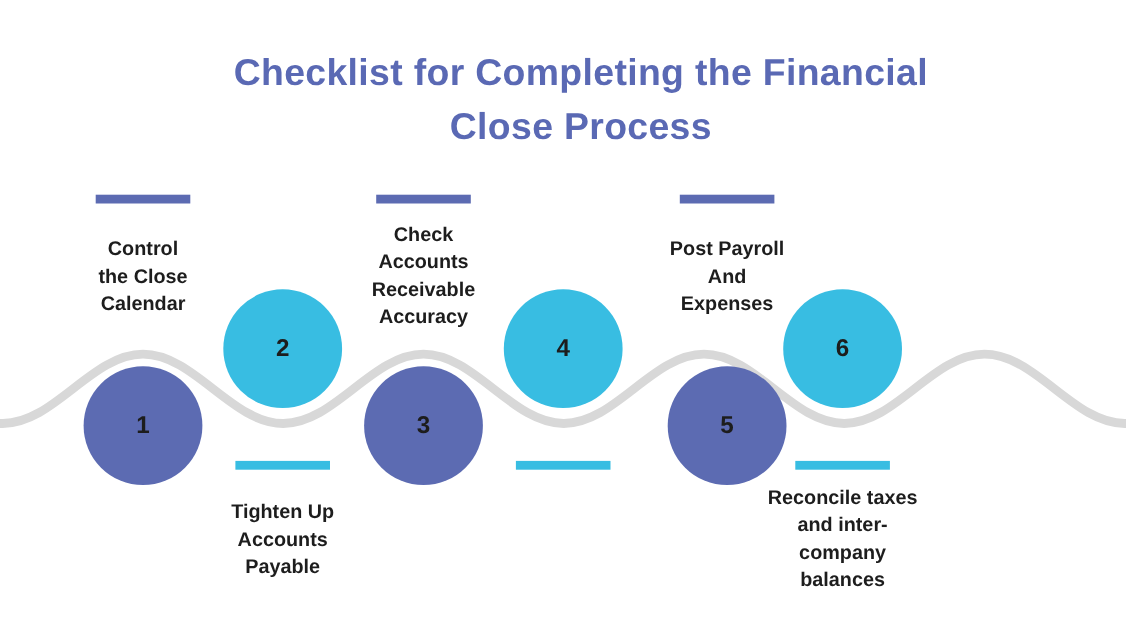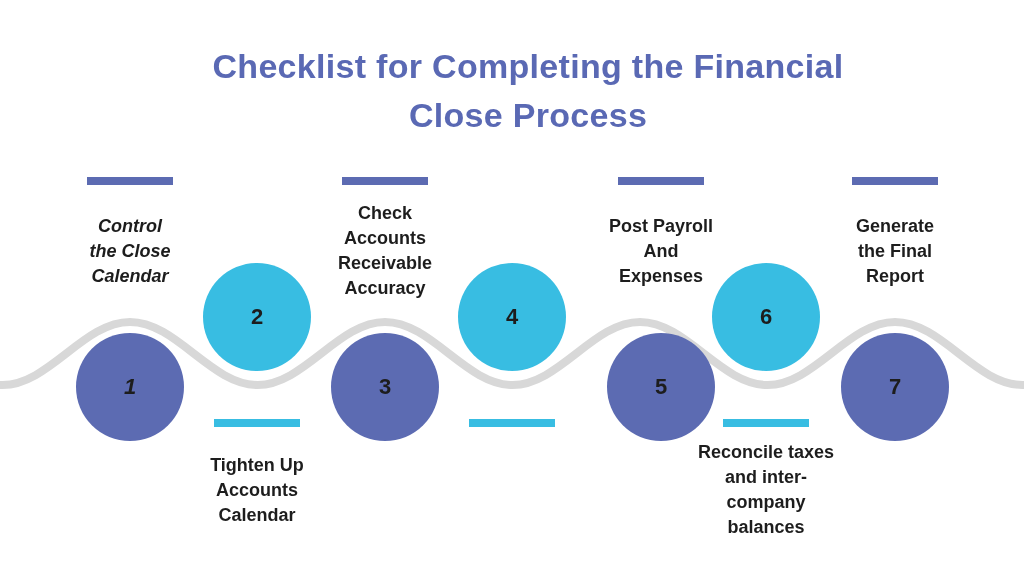--- a/index.html
+++ b/index.html
@@ -87,21 +87,21 @@
   .circle.purple { background: var(--accent-purple, #5C6BB2); }
   .circle.cyan   { background: var(--accent-cyan, #38BDE2); }
   .step.top .circle    { top: 333px; }
   .step.bottom .circle { top: 263px; }
   .circle .num {
     font-size: 22px;
     font-weight: 800;
     color: var(--text-black, #1D1D1D);
   }
   
-  .step-1 { left: 40px; font-style: italic; }
+  .step-1 { left: 40px; }
   .step-2 { left: 167px; }
   .step-3 { left: 295px; }
   .step-4 { left: 422px; }
   .step-5 { left: 571px; }
   .step-6 { left: 676px; }
   .step-7 { left: 805px; }
 </style>
 </head>
 <body>
 
@@ -133,21 +133,21 @@
     </div>
   </div>
 
   <div class="step bottom step-2">
     <div class="circle cyan">
       <span class="num">2</span>
     </div>
     <div class="bar cyan"></div>
     <div class="label">Tighten Up
 Accounts
-Calendar</div>
+Payable</div>
   </div>
 
   <div class="step top step-3">
     <div class="bar purple"></div>
     <div class="label">Check
 Accounts
 Receivable
 Accuracy</div>
     <div class="circle purple">
       <span class="num">3</span>
@@ -175,23 +175,14 @@
     <div class="circle cyan">
       <span class="num">6</span>
     </div>
     <div class="bar cyan"></div>
     <div class="label">Reconcile taxes
 and inter-
 company
 balances</div>
   </div>
 
-  <div class="step top step-7">
-    <div class="bar purple"></div>
-    <div class="label">Generate
-the Final
-Report</div>
-    <div class="circle purple">
-      <span class="num">7</span>
-    </div>
-  </div>
 
 </div>
 
 </body></html>

